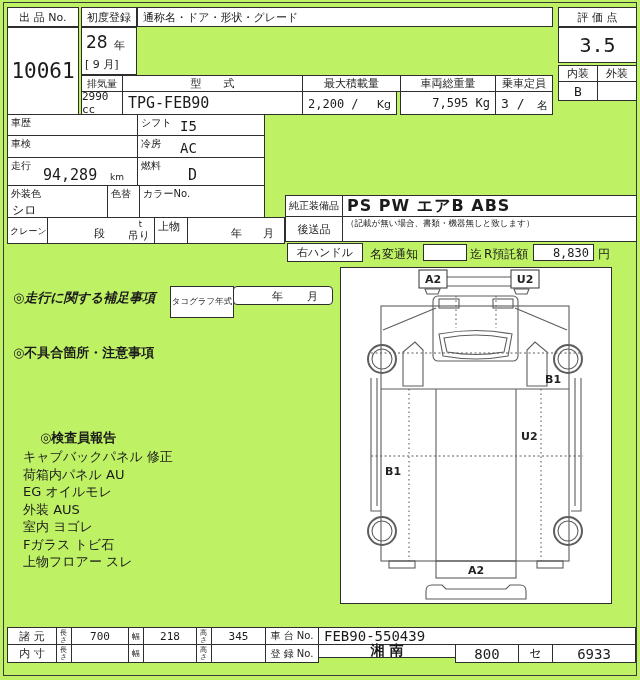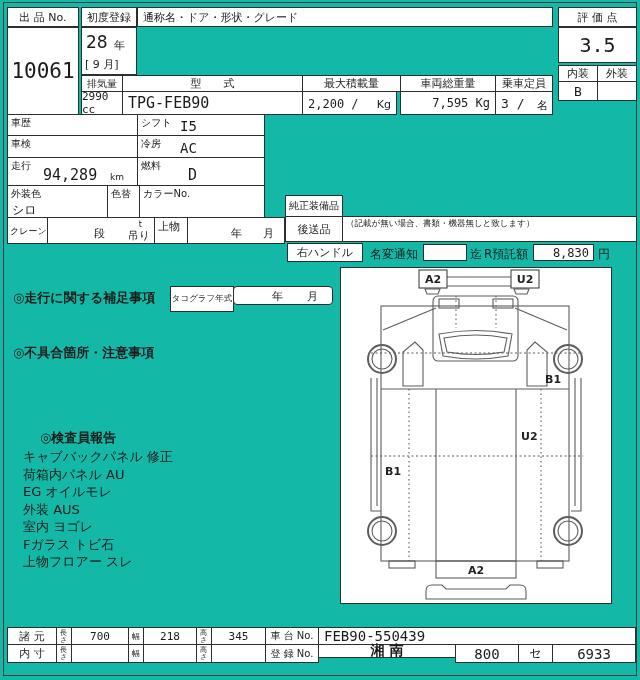--- a/index.html
+++ b/index.html
@@ -1,16 +1,16 @@
 <!DOCTYPE html>
 <html><head>
 <meta charset="utf-8">
 <style>
   html,body{margin:0;padding:0;background:#fff;}
-  #sheet{position:relative;width:640px;height:680px;background:#14b8a6;
+  #sheet{position:relative;width:640px;height:680px;background:#bef264;
          font-family:"DejaVu Sans",sans-serif;color:#1b1b1b;overflow:hidden;}
   .cell{position:absolute;box-sizing:border-box;border:1px solid #2e2e2e;background:#fff;}
   .box {position:absolute;box-sizing:border-box;}
   .ctr {display:flex;align-items:center;justify-content:center;}
   .hl  {font-size:11px;}
   .tl  {position:absolute;top:1px;left:3px;font-size:10px;}
   .mono{font-family:"DejaVu Sans Mono","Liberation Mono",monospace;}
   .note-line{font-size:13px;line-height:17.5px;white-space:pre;}
   .secttl{font-size:13px;font-weight:bold;}
   svg text{font-family:"DejaVu Sans",sans-serif;}
@@ -112,36 +112,37 @@
   <div class="cell" style="left:154px;top:217px;width:34px;height:27px;">
     <span class="tl" style="font-size:11px;">上物</span>
   </div>
   <div class="cell" style="left:187px;top:217px;width:98px;height:27px;">
     <span class="box" style="left:43px;top:8px;font-size:11px;">年</span>
     <span class="box" style="right:10px;top:8px;font-size:11px;">月</span>
   </div>
 
 
   <div class="cell ctr" style="left:285px;top:195px;width:58px;height:22px;font-size:10px;">純正装備品</div>
+  <div class="cell" style="left:342px;top:195px;width:295px;height:22px;display:flex;align-items:center;padding-left:4px;font-size:16px;font-weight:bold;letter-spacing:1px;">PS PW エアB ABS</div>
 
   <div class="cell ctr" style="left:285px;top:216px;width:58px;height:26px;font-size:11px;">後送品</div>
   <div class="cell" style="left:342px;top:216px;width:295px;height:26px;">
     <span class="box" style="left:3px;top:1px;font-size:8.5px;">（記載が無い場合、書類・機器無しと致します）</span>
   </div>
 
   <div class="cell ctr" style="left:287px;top:243px;width:76px;height:19px;font-size:11px;">右ハンドル</div>
   <span class="box" style="left:370px;top:246px;font-size:12px;">名変通知</span>
   <div class="cell" style="left:423px;top:244px;width:44px;height:17px;"></div>
   <span class="box" style="left:470px;top:246px;font-size:12px;">迄</span>
   <span class="box" style="left:484px;top:246px;font-size:12px;">R預託額</span>
   <div class="cell mono" style="left:533px;top:244px;width:61px;height:17px;display:flex;align-items:center;justify-content:flex-end;padding-right:4px;font-size:12px;">8,830</div>
   <span class="box" style="left:598px;top:246px;font-size:12px;">円</span>
 
-  <span class="box secttl" style="left:13px;top:289px;">◎走行に関する補足事項</span>
-  <div class="cell ctr" style="left:170px;top:286px;width:64px;height:26px;font-size:8.5px;">タコグラフ年式</div>
+  <span class="box secttl" style="left:13px;top:289px;font-style:italic;">◎走行に関する補足事項</span>
+  <div class="cell ctr" style="left:170px;top:286px;width:64px;height:32px;font-size:8.5px;">タコグラフ年式</div>
   <div class="cell" style="left:233px;top:286px;width:100px;height:19px;border-radius:4px;">
     <span class="box" style="left:38px;top:2px;font-size:11px;">年</span>
     <span class="box" style="right:14px;top:2px;font-size:11px;">月</span>
   </div>
 
   <span class="box secttl" style="left:13px;top:344px;">◎不具合箇所・注意事項</span>
 
   <span class="box secttl" style="left:24px;top:429px;margin-left:16px;">◎検査員報告</span>
   <div class="box" style="left:23px;top:448px;width:300px;">
     <div class="note-line">キャブバックパネル 修正</div>

